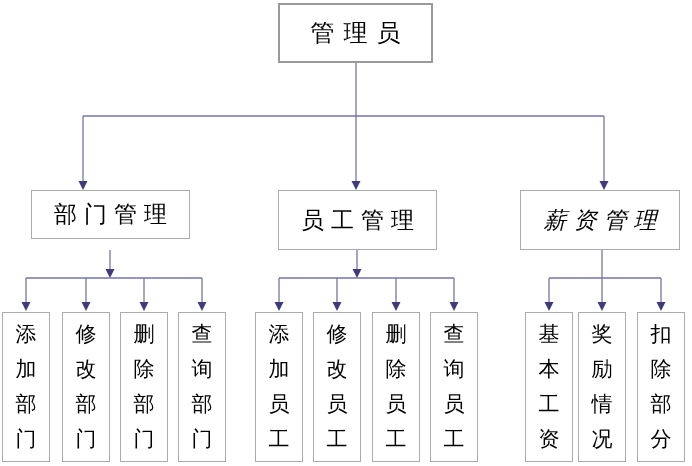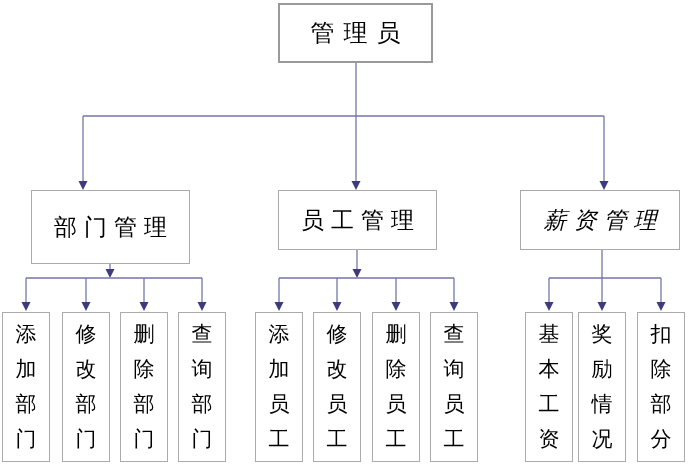--- a/index.html
+++ b/index.html
@@ -16,21 +16,21 @@
 
   .node {
     position: absolute;
     box-sizing: border-box;
     background: var(--box-background, #fff);
     border: 1px solid var(--box-border, #ababab);
     display: flex; align-items: center; justify-content: center;
     text-align: left;
   }
   .n-root   { left: 278px; top: 3px;   width: 155px; height: 60px; border-width: 2px; border-color: #9a9a9a; }
-  .n-b0     { left: 31px;  top: 190px; width: 159px; height: 74px; }
+  .n-b0     { left: 31px;  top: 190px; width: 159px; height: 49px; }
   .n-b1     { left: 278px; top: 190px; width: 159px; height: 60px; }
   .n-b2     { left: 520px; top: 190px; width: 160px; height: 60px; font-style: italic; }
   .leaf     { top: 312px; width: 48px; height: 150px; }
   .l-00 { left: 2px; }   .l-01 { left: 62px; }  .l-02 { left: 120px; } .l-03 { left: 178px; }
   .l-10 { left: 255px; } .l-11 { left: 313px; } .l-12 { left: 372px; } .l-13 { left: 430px; }
   .l-20 { left: 525px; } .l-21 { left: 578px; } .l-22 { left: 637px; }
 
   .h-label {
     font-size: 23px;
     letter-spacing: 7px;

